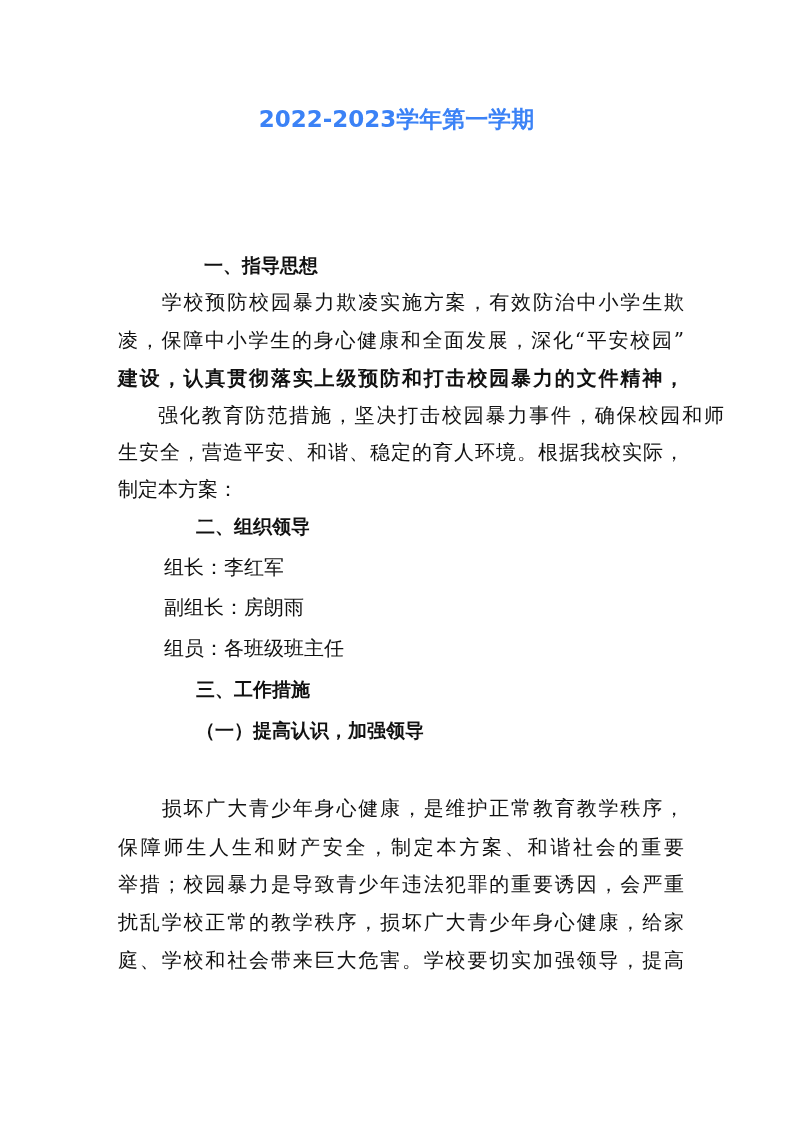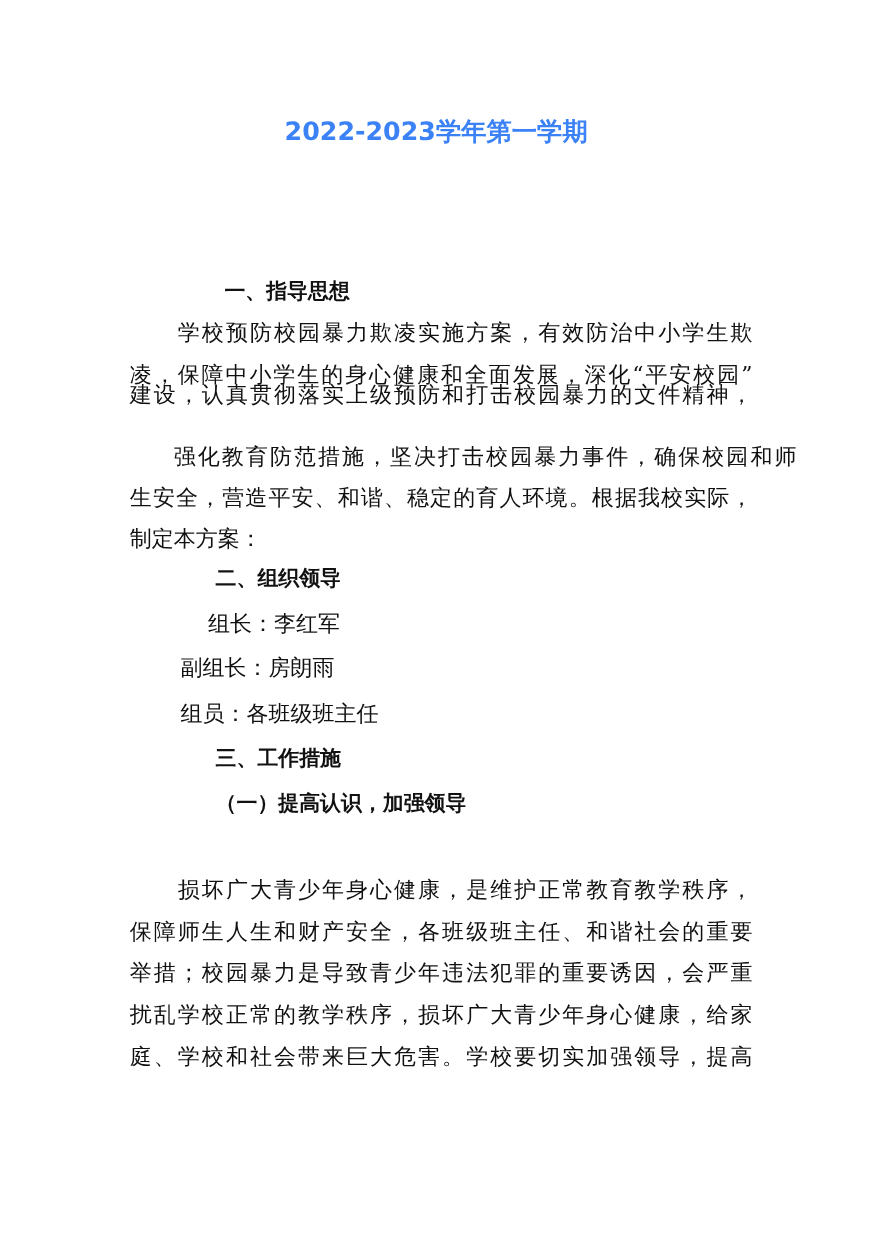--- a/index.html
+++ b/index.html
@@ -20,39 +20,39 @@
 <body>
 
 <div class="page">
 
   <div class="title" style="top:104px;">2022-2023学年第一学期</div>
 
   <div class="h" style="left:172px; top:253px;">一、指导思想</div>
 
   <div class="line" style="top:290px;">　　学校预防校园暴力欺凌实施方案，有效防治中小学生欺</div>
   <div class="line" style="top:328px;">凌，保障中小学生的身心健康和全面发展，深化“平安校园”</div>
-  <div class="line" style="top:346px;">建设，认真贯彻落实上级预防和打击校园暴力的文件精神，</div>
+  <div class="line" style="top:366px;font-weight:bold;">建设，认真贯彻落实上级预防和打击校园暴力的文件精神，</div>
   <div class="line" style="top:403px;margin-left:40px;">强化教育防范措施，坚决打击校园暴力事件，确保校园和师</div>
   <div class="line" style="top:440px;">生安全，营造平安、和谐、稳定的育人环境。根据我校实际，</div>
   <div class="line last" style="top:498px; top:477px;">制定本方案：</div>
 
   <div class="h" style="left:164px; top:514px;">二、组织领导</div>
 
-  <div class="plain" style="top:555px;margin-left:25px;">
+  <div class="plain" style="top:555px;">
     <span>组长：</span><span>李红军</span>
   </div>
   <div class="plain" style="top:595px;">
     <span>副组长：</span><span>房朗雨</span>
   </div>
   <div class="plain" style="top:636px;">
     <span>组员：</span><span>各班级班主任</span>
   </div>
 
   <div class="h" style="left:164px; top:677px;">三、工作措施</div>
   <div class="h" style="left:164px; top:718px;">（一）提高认识，加强领导</div>
 
   <div class="line" style="top:796px;">　　损坏广大青少年身心健康，是维护正常教育教学秩序，</div>
-  <div class="line" style="top:835px;">保障师生人生和财产安全，各班级班主任、和谐社会的重要</div>
+  <div class="line" style="top:835px;">保障师生人生和财产安全，制定本方案、和谐社会的重要</div>
   <div class="line" style="top:872px;">举措；校园暴力是导致青少年违法犯罪的重要诱因，会严重</div>
   <div class="line" style="top:910px;">扰乱学校正常的教学秩序，损坏广大青少年身心健康，给家</div>
   <div class="line" style="top:948px;">庭、学校和社会带来巨大危害。学校要切实加强领导，提高</div>
 
 </div>
 
 </body></html>

